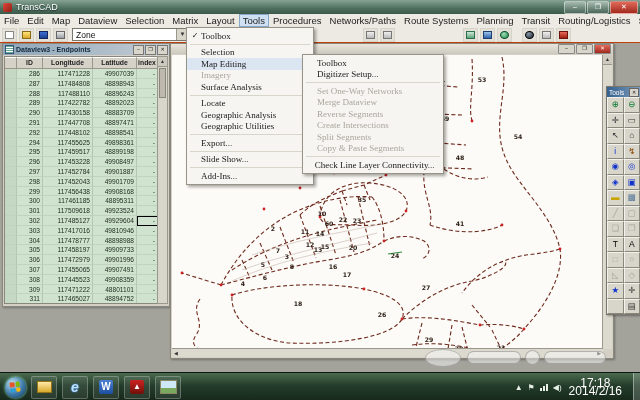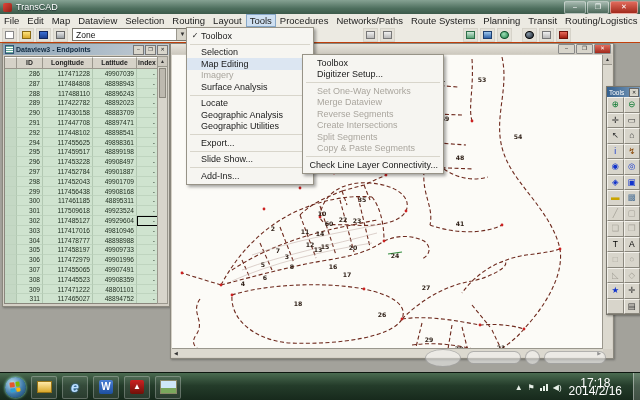--- a/index.html
+++ b/index.html
@@ -73,21 +73,21 @@
   #map-vscroll{position:absolute;right:1px;top:11px;width:9px;bottom:9px;background:#dcd9cf;border-left:1px solid #9a978d;}
   #map-hscroll{position:absolute;left:1px;bottom:1px;right:10px;height:8px;background:#dcd9cf;border-top:1px solid #9a978d;display:flex;justify-content:space-between;}
   #map-hscroll span{font-size:5px;line-height:8px;padding:0 2px;color:#333;}
   svg text{font-family:"DejaVu Sans",sans-serif;font-size:6.2px;font-weight:bold;fill:#2e1f16;text-anchor:middle;}
   
   .menu{position:absolute;background:#f6f5f1;border:1px solid #979387;box-shadow:2px 2px 3px rgba(0,0,0,.35);z-index:30;padding:2px 0;}
   #tools-menu{left:186px;top:27px;width:126px;}
   #mapedit-menu{left:302px;top:54px;width:140px;}
   .m-row{display:flex;align-items:center;height:11.5px;font-size:9px;color:#1a1a1a;padding:0 2px;}
   .m-row .chk{width:12px;text-align:center;font-size:8px;color:#222;}
-  .m-row .lbl{flex:1;white-space:nowrap;}
+  .m-row .lbl{flex:1;white-space:nowrap;font-family:Liberation Serif, serif;}
   .m-row .arr{width:8px;font-size:7px;color:#333;text-align:right;}
   .m-row.dis{color:#aaa69e;}
   .m-row.hl{background:#dce6f2;}
   .m-sep{height:1px;background:#d8d5cb;margin:2px 3px;}
   
   #palette{position:absolute;left:606px;top:86px;width:33px;z-index:25;background:#d8d5cb;
     border:1px solid #7a776d;box-shadow:1px 1px 2px rgba(0,0,0,.35);}
   #pal-title{height:10px;background:linear-gradient(90deg,#35618f,#7c9cba);color:#fff;font-size:6.5px;
     display:flex;align-items:center;padding:0 1px 0 2px;}
   #pal-title .t{flex:1;}
@@ -143,21 +143,21 @@
       <span class="winbtn close">✕</span>
     </span>
   </div>
 
   <div id="menubar">
       <div class="mb-item">File</div>
       <div class="mb-item">Edit</div>
       <div class="mb-item">Map</div>
       <div class="mb-item">Dataview</div>
       <div class="mb-item">Selection</div>
-      <div class="mb-item">Routing</div>
+      <div class="mb-item">Matrix</div>
       <div class="mb-item">Layout</div>
       <div class="mb-item active">Tools</div>
       <div class="mb-item">Procedures</div>
       <div class="mb-item">Networks/Paths</div>
       <div class="mb-item">Route Systems</div>
       <div class="mb-item">Planning</div>
       <div class="mb-item">Transit</div>
       <div class="mb-item">Routing/Logistics</div>
       <div class="mb-item">Statistics</div>
     </div>

